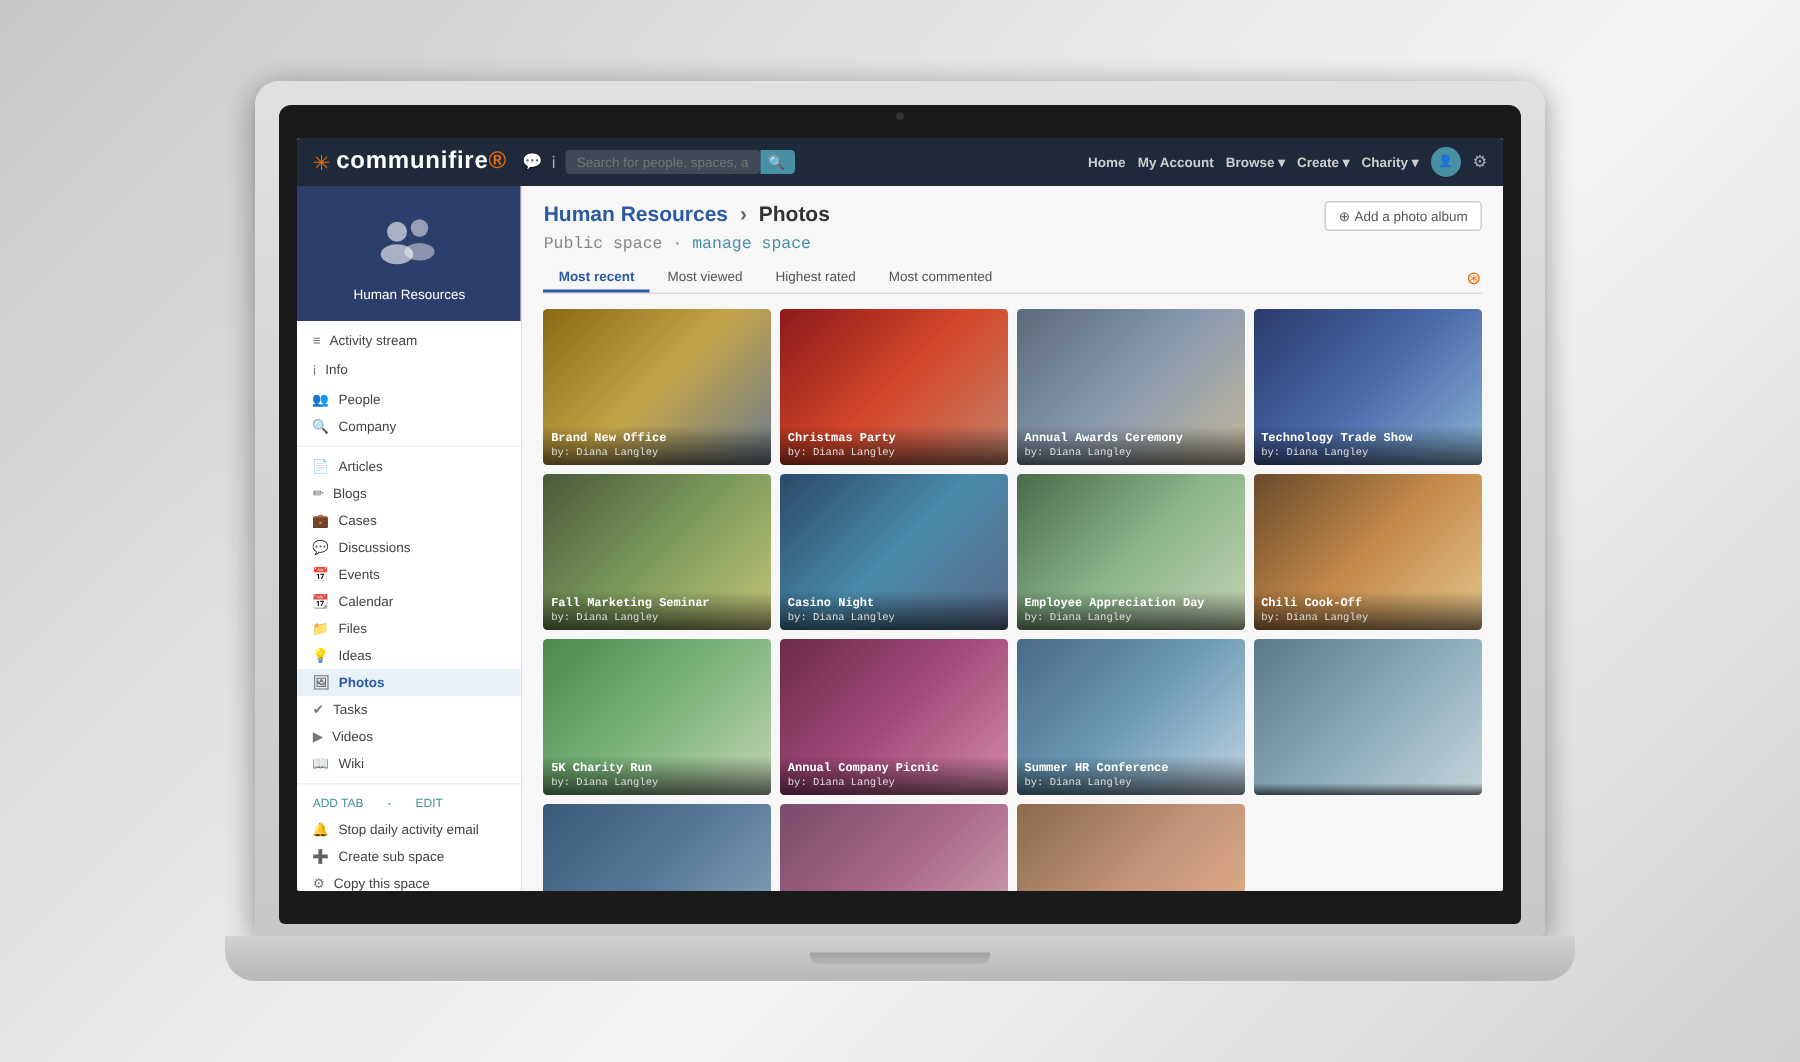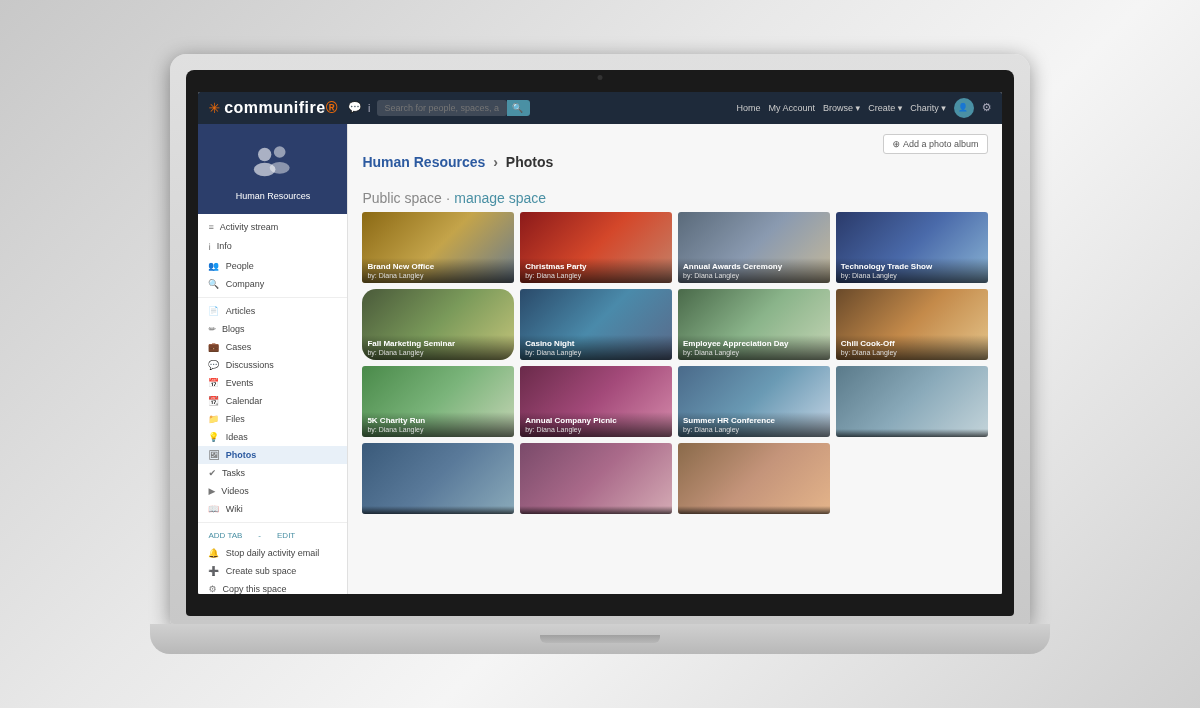--- a/index.html
+++ b/index.html
@@ -129,21 +129,21 @@
       border-radius: 0 3px 3px 0;
     }
 
     .nav-links {
       display: flex; align-items: center; gap: 8px;
       margin-left: auto;
       color: #ccc;
       font-size: 9px;
     }
 
-    .nav-link { color: #ccc; cursor: pointer; }
+    .nav-link { color: #ccc; cursor: pointer; font-weight: bold; }
 
     .avatar-area {
       width: 20px; height: 20px;
       background: #4a90a4;
       border-radius: 50%;
       display: flex; align-items: center; justify-content: center;
       color: white; font-size: 8px;
     }
 
     
@@ -223,28 +223,28 @@
 
     .content-header {
       display: flex; align-items: flex-start; justify-content: space-between;
       margin-bottom: 6px;
     }
 
     .breadcrumb-area h2 {
       font-size: 14px;
       color: #2c5aa0;
       font-weight: bold;
-      margin-top: 20px;
     }
     .breadcrumb-area h2 .page-name { color: #333; }
 
     .breadcrumb-sub {
-      font-size: 14px;
+      font-size: 11px;
       color: #888;
-      margin-top: 20px;
+      margin-top: 7px;
+      font-family: Liberation Mono, monospace;
     }
 
     .breadcrumb-sub a { color: #4a90a4; }
 
     .add-album-btn {
       background: #fff;
       border: 1px solid #ccc;
       border-radius: 3px;
       padding: 4px 8px;
       font-size: 9px;
@@ -283,22 +283,23 @@
     .photo-grid {
       display: grid;
       grid-template-columns: repeat(4, 1fr);
       gap: 6px;
     }
 
     .photo-item {
       position: relative;
       border-radius: 3px;
       overflow: hidden;
-      height: 71px;
+      height: 104px;
       cursor: pointer;
+      font-family: Liberation Mono, monospace;
     }
 
     .photo-overlay {
       position: absolute;
       bottom: 0; left: 0; right: 0;
       background: linear-gradient(transparent, rgba(0,0,0,0.65));
       padding: 4px 5px 4px;
     }
 
     .photo-title {
@@ -312,21 +313,21 @@
       color: #ddd;
       font-size: 7px;
     }
 
     
     .photo-1 { background: linear-gradient(135deg, #8B6914 0%, #c4a44a 50%, #6b7c8d 100%); }
     .photo-2 { background: linear-gradient(135deg, #8b1a1a 0%, #d4472a 50%, #c4826a 100%); }
     .photo-3 { background: linear-gradient(135deg, #5a6a7a 0%, #8a9ab0 50%, #c4b89a 100%); }
     .photo-4 { background: linear-gradient(135deg, #6a3a2a 0%, #c4724a 50%, #e4a47a 100%); }
     .photo-5 { background: linear-gradient(135deg, #2a3a6a 0%, #4a6aaa 50%, #8ab4d4 100%); }
-    .photo-6 { background: linear-gradient(135deg, #4a5a3a 0%, #7a9a5a 50%, #c4c47a 100%); border-radius: 14px; }
+    .photo-6 { background: linear-gradient(135deg, #4a5a3a 0%, #7a9a5a 50%, #c4c47a 100%); }
     .photo-7 { background: linear-gradient(135deg, #2a4a6a 0%, #4a8aaa 50%, #5a6a8a 100%); }
     .photo-8 { background: linear-gradient(135deg, #4a6a4a 0%, #8ab48a 50%, #c4d4b4 100%); }
     .photo-9 { background: linear-gradient(135deg, #6a4a2a 0%, #c48a4a 50%, #e4c48a 100%); }
     .photo-10 { background: linear-gradient(135deg, #4a8a4a 0%, #7ab47a 50%, #c4d4b4 100%); }
     .photo-11 { background: linear-gradient(135deg, #6a2a4a 0%, #a44a7a 50%, #d48aaa 100%); }
     .photo-12 { background: linear-gradient(135deg, #4a6a8a 0%, #6a9ab4 50%, #c4d4e4 100%); }
     .photo-13 { background: linear-gradient(135deg, #5a7a8a 0%, #8aaaba 50%, #c4d4da 100%); }
     .photo-14 { background: linear-gradient(135deg, #3a5a7a 0%, #5a7a9a 50%, #8aaaba 100%); }
     .photo-15 { background: linear-gradient(135deg, #7a4a6a 0%, #aa6a8a 50%, #d4aab4 100%); }
     .photo-16 { background: linear-gradient(135deg, #8a6a4a 0%, #c4947a 50%, #e4b48a 100%); }
@@ -480,20 +481,27 @@
                   <span> · </span>
                   <a>manage space</a>
                 </div>
               </div>
               <button class="add-album-btn">
                 <span>⊕</span>
                 <span>Add a photo album</span>
               </button>
             </div>
 
+            <div class="tabs-bar">
+              <div class="tab active">Most recent</div>
+              <div class="tab">Most viewed</div>
+              <div class="tab">Highest rated</div>
+              <div class="tab">Most commented</div>
+              <span class="rss-icon" title="RSS">⊛</span>
+            </div>
 
             <div class="photo-grid" id="photo-grid">
                 <div class="photo-item photo-1">
                   <div class="photo-overlay">
                     <div class="photo-title">Brand New Office</div>
                     <div class="photo-by">by: Diana Langley</div>
                   </div>
                 </div>
                 <div class="photo-item photo-2">
                   <div class="photo-overlay">

